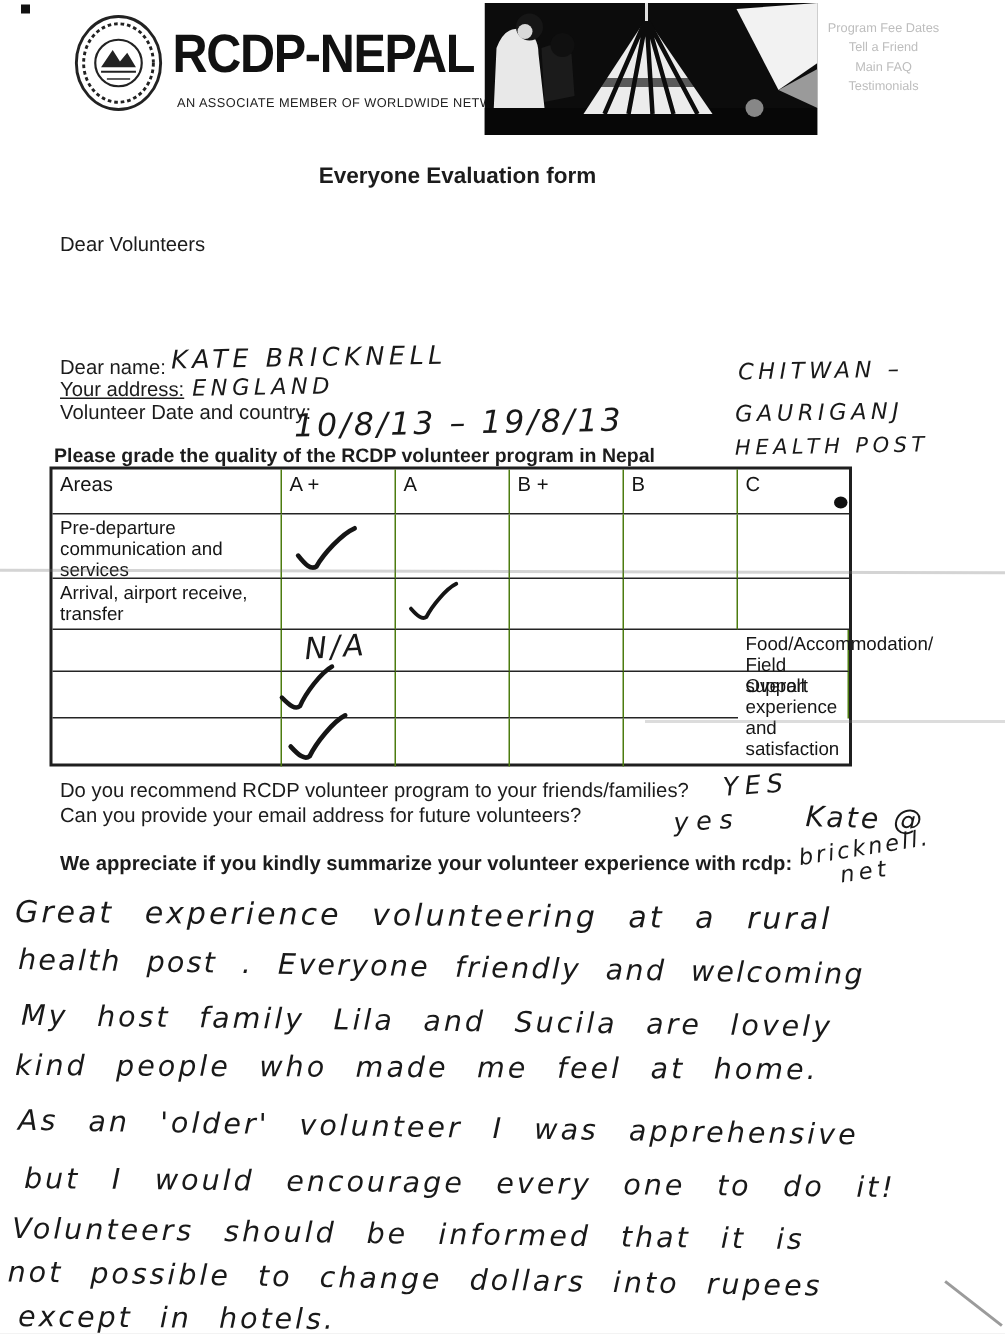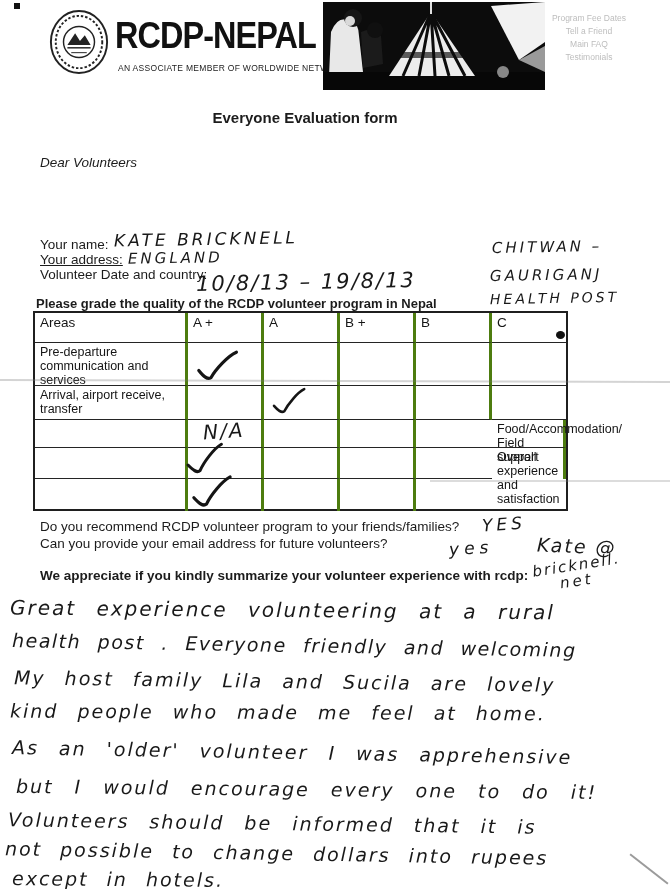--- a/index.html
+++ b/index.html
@@ -1,36 +1,36 @@
 <!DOCTYPE html>
 <html><head>
 <meta charset="utf-8">
 <style>
   html,body{margin:0;padding:0;background:#e9e9e9;}
   .page{position:relative;width:670px;height:889px;background:#ffffff;overflow:hidden;
         font-family:"Liberation Sans",sans-serif;color:#141414;}
   .abs{position:absolute;}
   
   .print{font-family:"Liberation Sans",sans-serif;color:#1c1c1c;}
-  .it{font-style:italic;text-align:center;}
+  .it{text-align:center;}
   .b{font-weight:bold;}
   .prewrap{white-space:pre-line;}
   
   .hand{font-family:"DejaVu Sans",sans-serif;font-style:italic;color:#191919;white-space:nowrap;}
   .hand-caps{letter-spacing:3px;}
   
   .orgname{font-weight:bold;font-size:36px;letter-spacing:-1px;transform:scaleX(.9);transform-origin:left top;color:#111;}
   .subtitle{font-size:8.5px;letter-spacing:.3px;white-space:nowrap;color:#222;}
   .faintlinks{font-size:8.5px;line-height:13px;color:#bdbdbd;text-align:center;}
   
   .gridtable{position:absolute;left:33px;top:311px;width:535px;height:200px;
              border:2px solid #1f1f1f;box-sizing:border-box;display:grid;
              grid-template-columns:153px 76px 76px 76px 76px 74px;
              grid-template-rows:30px 43px 34px 28px 31px 32px;}
-  .cell{border-right:3px solid #4d7c0f;border-bottom:1px solid #242424;box-sizing:border-box;
+  .cell{border-right:1px solid #4d7c0f;border-bottom:1px solid #242424;box-sizing:border-box;
         padding:2px 5px;font-size:12.5px;line-height:14px;color:#151515;}
   .cell.last{border-right:none;}
   .cell.bottom{border-bottom:none;}
   .cell.head{font-size:13.5px;padding-top:3px;}
   .check{position:absolute;}
   .check svg{overflow:visible;}
 </style>
 </head>
 <body>
 
@@ -76,21 +76,21 @@
     <div>Tell a Friend</div>
     <div>Main FAQ</div>
     <div>Testimonials</div>
   </div>
 
   <div class="abs print b" style="left:0;top:109px;width:610px;text-align:center;font-size:15px;">Everyone Evaluation form</div>
 
   <div class="abs print it" style="left:40px;top:155px;font-size:13.5px;">Dear Volunteers</div>
 
 
-  <div class="abs print" style="left:40px;top:237px;font-size:13.5px;">Your name:</div>
+  <div class="abs print" style="left:40px;top:237px;font-size:13.5px;">Dear name:</div>
   <div class="abs print" style="left:40px;top:252px;font-size:13.5px;text-decoration:underline;">Your address:</div>
   <div class="abs print" style="left:40px;top:267px;font-size:13.5px;">Volunteer Date and country:</div>
 
   <div class="abs hand hand-caps" style="left:114px;top:229px;font-size:17px;transform:rotate(-1deg);">KATE BRICKNELL</div>
   <div class="abs hand hand-caps" style="left:128px;top:249px;font-size:15px;transform:rotate(-1deg);">ENGLAND</div>
   <div class="abs hand" style="left:196px;top:270px;font-size:21px;letter-spacing:2px;transform:rotate(-1deg);">10/8/13   –   19/8/13</div>
 
   <div class="abs hand hand-caps" style="left:492px;top:238px;font-size:15px;transform:rotate(-1deg);">CHITWAN –</div>
   <div class="abs hand hand-caps" style="left:490px;top:266px;font-size:15px;transform:rotate(-1deg);">GAURIGANJ</div>
   <div class="abs hand hand-caps" style="left:490px;top:290px;font-size:14px;transform:rotate(-1deg);">HEALTH POST</div>

